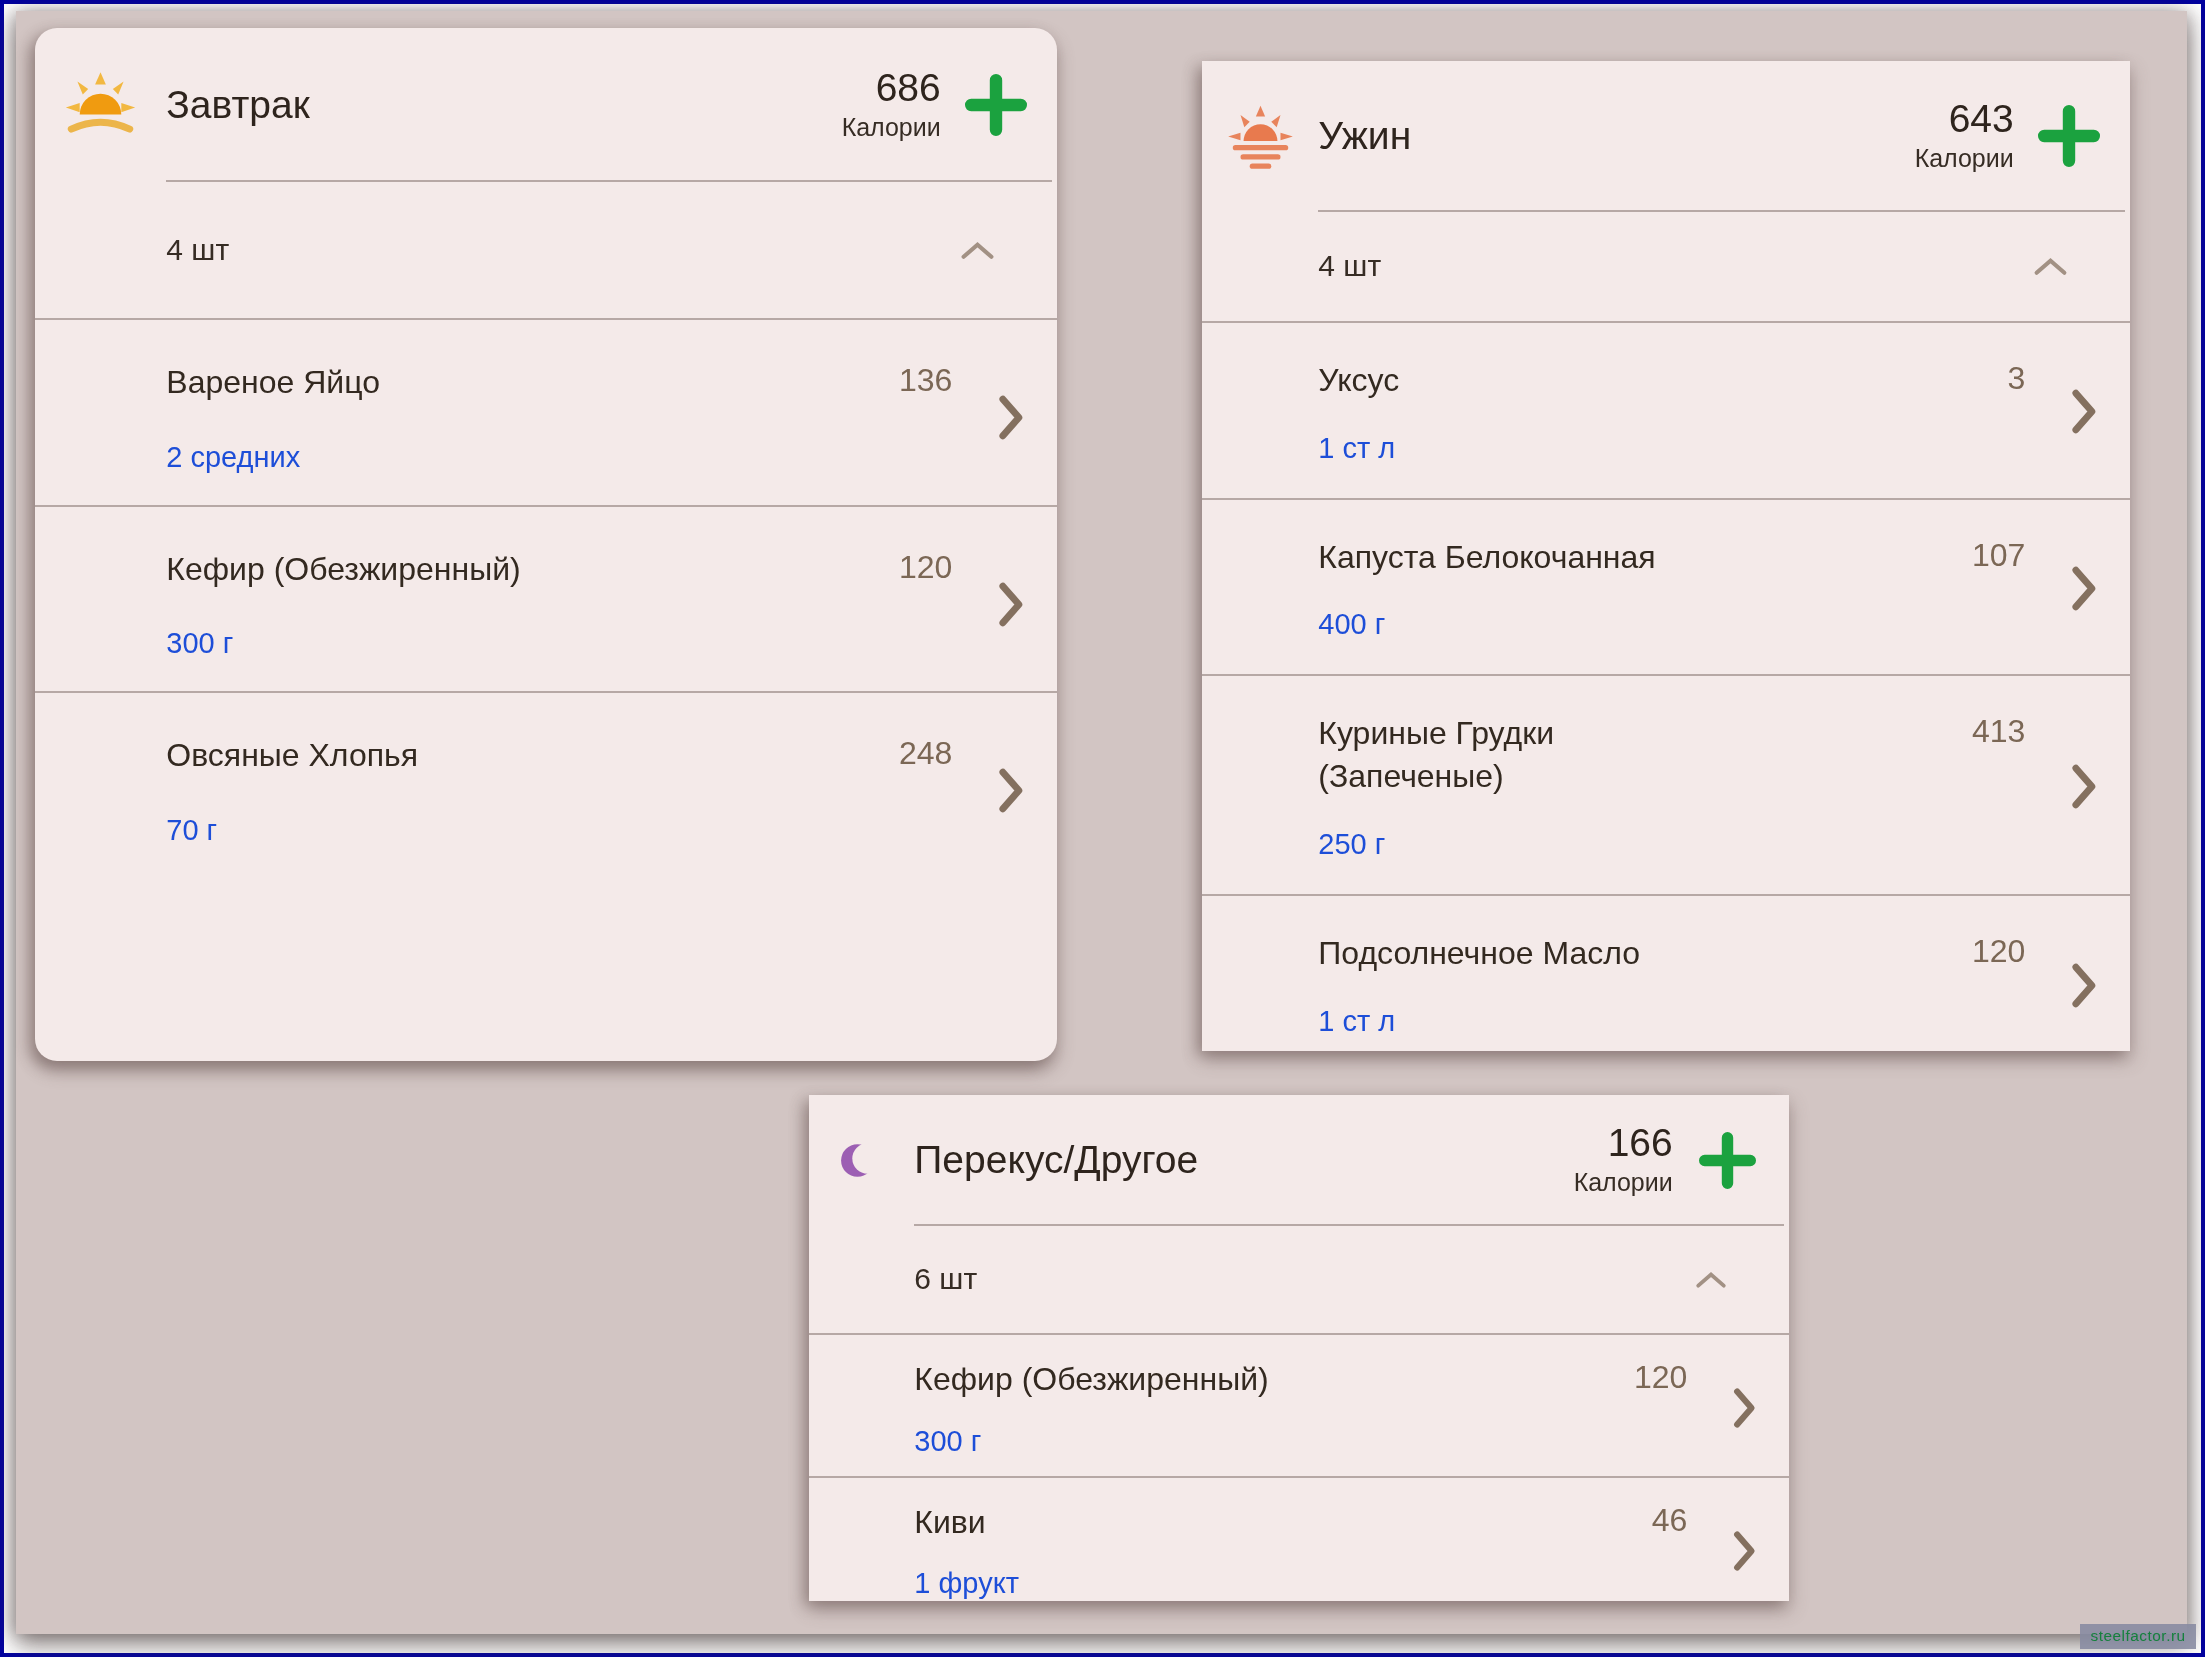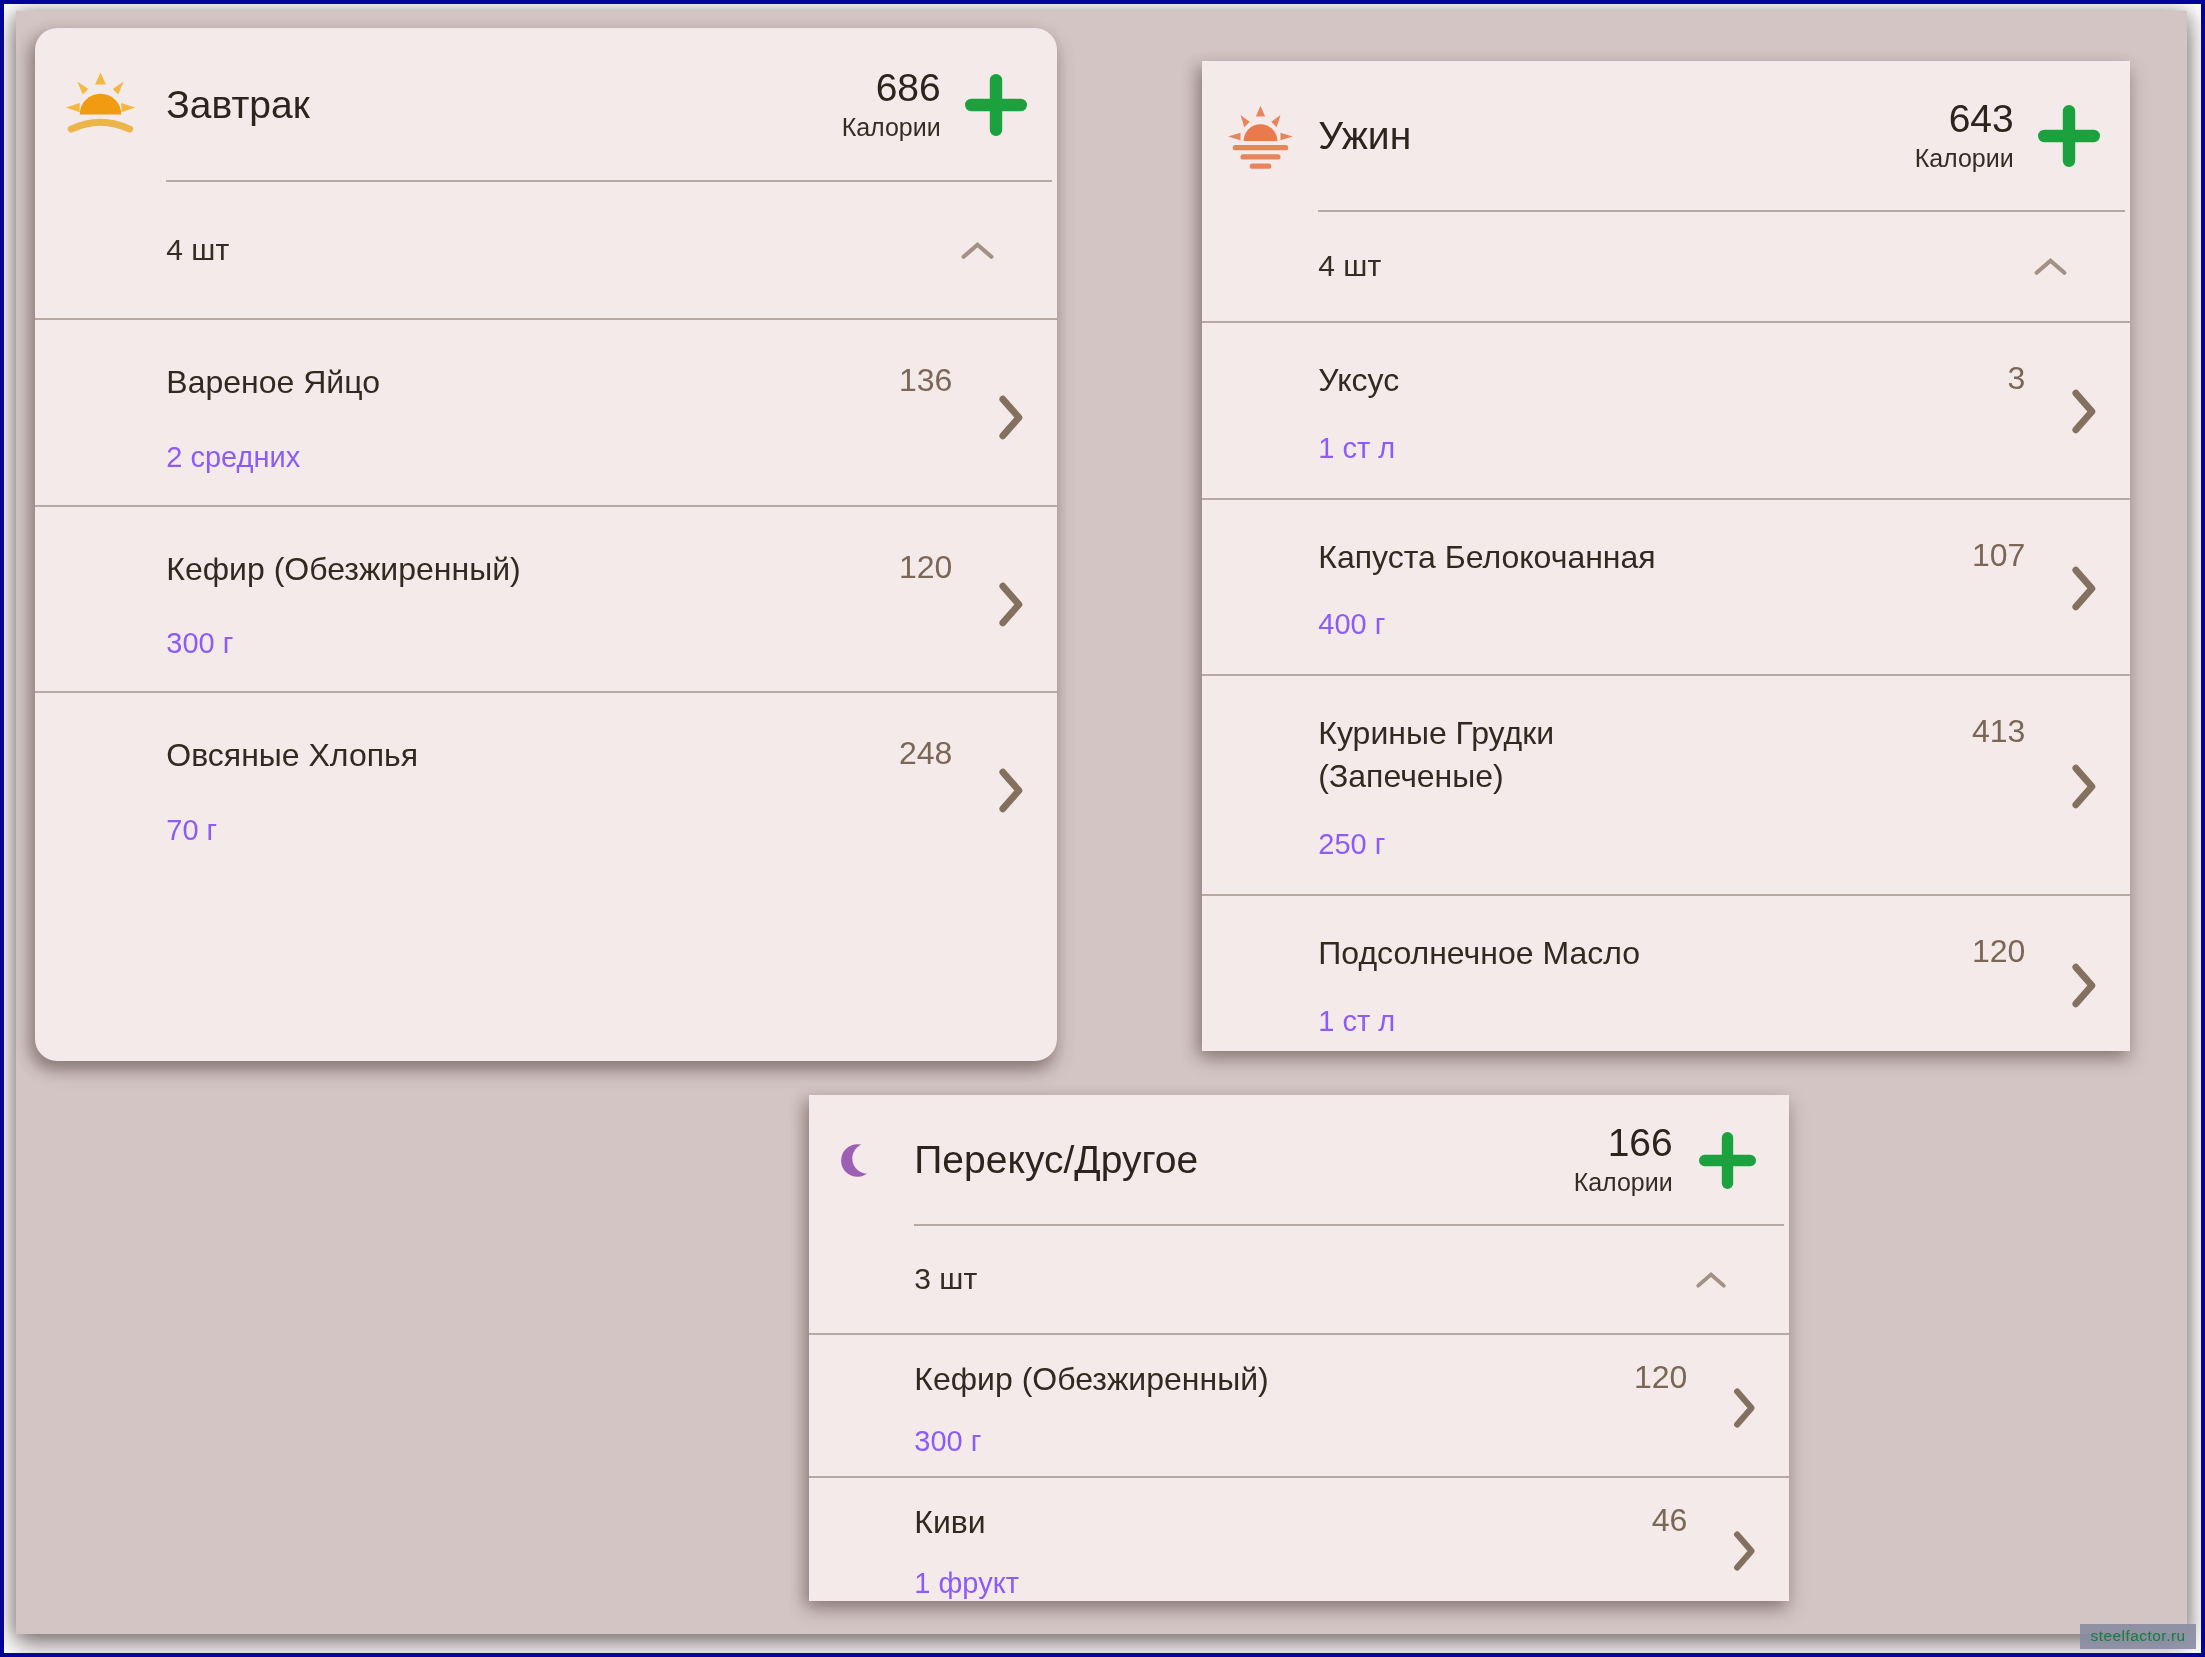--- a/index.html
+++ b/index.html
@@ -55,21 +55,21 @@
   .count-text{font-size:30px;color:#362c24;}
 
   .items{list-style:none;margin:0;padding:0;}
   .item{
     display:flex;align-items:center;
     padding:var(--pt) 32px var(--pb) var(--pad);
   }
   .item + .item{border-top:2.1px solid #b6a8a5;}
   .item-main{flex:1;max-width:var(--namew);}
   .item-name{font-size:32px;color:#332920;line-height:1.34;}
-  .item-qty{font-size:29px;color:#8b5cf6;margin-top:var(--gap);}
+  .item-qty{font-size:29px;color:#1d4ed8;margin-top:var(--gap);}
   .item-cal{
     margin-left:auto;margin-right:44px;align-self:flex-start;
     font-size:32px;color:#7b6755;line-height:1.2;
   }
   .chev{flex:none;display:flex;align-items:center;}
 
   .watermark{
     position:absolute;right:5.1px;bottom:4.1px;z-index:6;
     background:rgba(134,138,160,.88);color:#15803d;
     font-size:15.4px;padding:3.6px 10.3px;letter-spacing:0.5px;
@@ -252,21 +252,21 @@
           <div class="cal-num">166</div>
           <div class="cal-label">Калории</div>
         </div>
         <button class="add-btn">
           <svg width="57" height="57" viewBox="0 0 100 100">
             <path d="M50 10 V90 M10 50 H90" stroke="#1ba23f" stroke-width="20" stroke-linecap="round" fill="none"></path>
           </svg>
         </button>
       </header>
       <div class="count-row">
-        <span class="count-text">3 шт</span>
+        <span class="count-text">6 шт</span>
         <span class="chev">
           <svg width="34" height="20.6" viewBox="0 0 80 46">
             <path d="M10 38 L40 12 L70 38" stroke="#a29184" stroke-width="9" fill="none" stroke-linecap="round"></path>
           </svg>
         </span>
       </div>
       <ul class="items">
         <li class="item">
           <div class="item-main">
             <div class="item-name">Кефир (Обезжиренный)</div>

